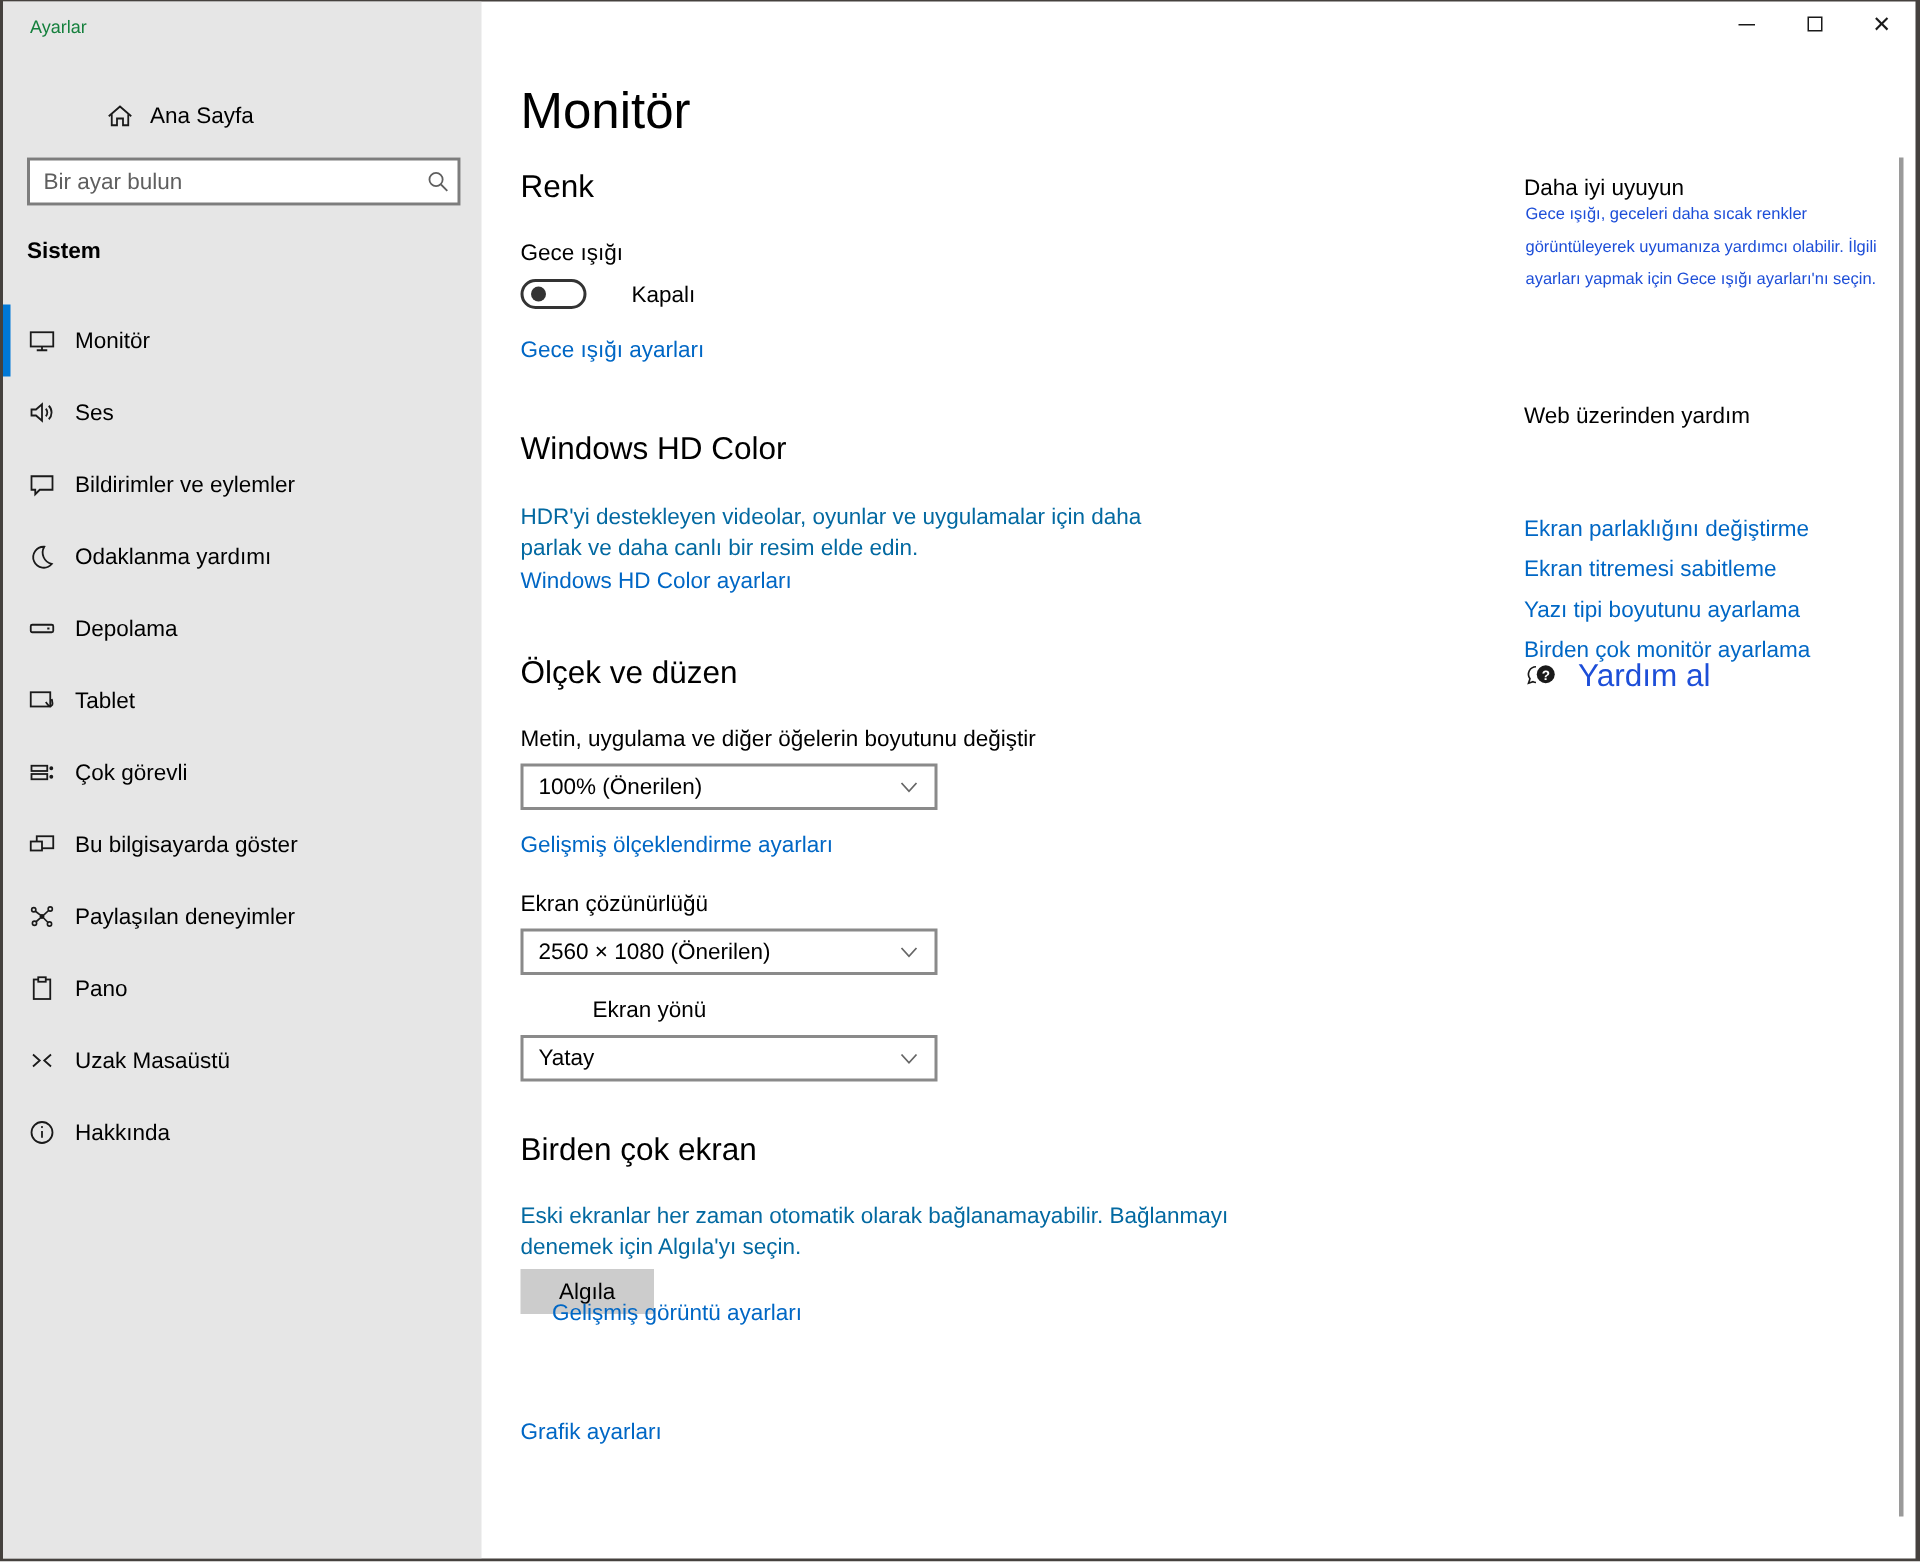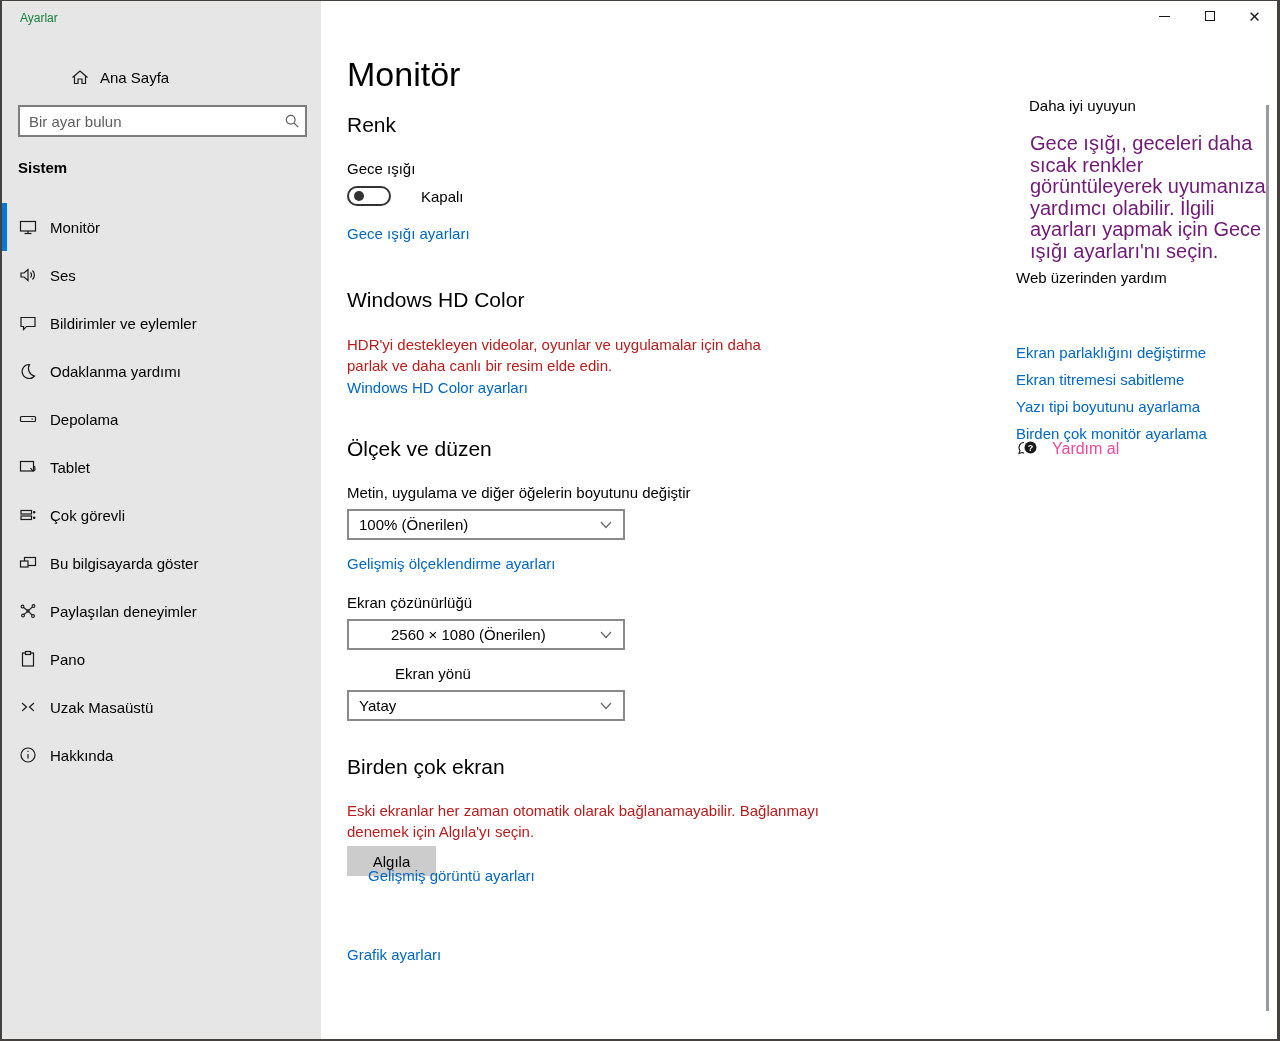--- a/index.html
+++ b/index.html
@@ -31,37 +31,37 @@
   .win-controls { position:absolute; top:0; right:0; display:flex; }
   .win-btn { width:45px; height:30px; display:flex; align-items:center; justify-content:center; color:#1a1a1a; cursor:default; }
   .glyph-min { display:block; width:11px; height:0; border-top:1px solid #1a1a1a; }
   .glyph-max { display:block; width:10px; height:10px; border:1px solid #1a1a1a; }
   .glyph-close { font-size:15px; line-height:1; }
   
   .main { position:absolute; left:345px; top:0; width:640px; height:100%; }
   .page-title { position:absolute; top:54px; left:0; font-size:34px; font-weight:300; color:#000; }
   .sec-heading { position:absolute; left:0; font-size:21px; font-weight:400; color:#000; }
   .field-label { position:absolute; left:0; font-size:15px; color:#000; }
-  .body-text { position:absolute; left:0; font-size:15px; line-height:21px; color:#b91c1c; }
+  .body-text { position:absolute; left:0; font-size:15px; line-height:21px; color:#0369a1; }
   .link { position:absolute; left:0; font-size:15px; color:#0067c5; cursor:pointer; white-space:nowrap; }
   .toggle-row { position:absolute; left:0; top:185px; display:flex; align-items:center; }
   .toggle { width:44px; height:20px; border:2px solid #333; border-radius:11px; position:relative; background:#fff; cursor:pointer; }
   .toggle .knob { position:absolute; left:5px; top:3px; width:10px; height:10px; border-radius:50%; background:#333; }
   .toggle-state { margin-left:30px; font-size:15px; color:#000; }
   .dropdown { position:absolute; left:0; width:278px; height:31px; background:#fff; border:2px solid #8a8a8a; display:flex; align-items:center; cursor:default; }
   .dropdown .dd-value { flex:1; font-size:15px; color:#000; padding-left:10px; white-space:nowrap; }
   .dropdown .dd-chevron { width:34px; display:flex; justify-content:center; }
   .btn-gray { position:absolute; left:0; width:89px; height:30px; background:#cccccc; border:none; font-family:inherit; font-size:15px; color:#000; cursor:pointer; }
   
   .aside { position:absolute; left:1014px; top:0; width:252px; height:100%; }
   .aside-heading { position:absolute; left:0; font-size:15px; color:#000; }
-  .aside-text { position:absolute; left:14px; width:240px; font-size:20px; line-height:21.5px; color:#701a75; }
+  .aside-text { position:absolute; left:1px; width:240px; font-size:11px; line-height:21.5px; color:#1d4ed8; }
   .aside-link { position:absolute; left:0; font-size:15px; color:#0067c5; cursor:pointer; white-space:nowrap;margin-top:48px; }
   .get-help-row { position:absolute; left:0; top:438px; display:flex; align-items:center; cursor:pointer; }
-  .get-help-row .gh-label { margin-left:12px; font-size:16px; color:#ec4899; }
+  .get-help-row .gh-label { margin-left:12px; font-size:21px; color:#1d4ed8; }
   
   .scrollbar { position:absolute; left:1264px; top:104px; width:3px; height:906px; background:#9a9a9a; }
 </style>
 </head>
 <body>
 
 <div class="window">
 
   <div class="sidebar">
     <div class="app-title">Ayarlar</div>
@@ -259,21 +259,21 @@
       <span class="dd-value">100% (Önerilen)</span>
       <span class="dd-chevron">
         <svg class="glyph" width="12" height="8" viewBox="0 0 12 8" fill="none" stroke="#666" stroke-width="1.2">
             <path d="M1 1 L6 6.5 L11 1"></path>
           </svg>
       </span>
     </div>
     <a class="link" style="top:554px;">Gelişmiş ölçeklendirme ayarları</a>
 
     <div class="field-label" style="top:593px;">Ekran çözünürlüğü</div>
-    <div class="dropdown" style="top:618px;padding-left:32px;">
+    <div class="dropdown" style="top:618px;">
       <span class="dd-value">2560 × 1080 (Önerilen)</span>
       <span class="dd-chevron">
         <svg class="glyph" width="12" height="8" viewBox="0 0 12 8" fill="none" stroke="#666" stroke-width="1.2">
             <path d="M1 1 L6 6.5 L11 1"></path>
           </svg>
       </span>
     </div>
 
     <div class="field-label" style="top:664px;margin-left:48px;">Ekran yönü</div>
     <div class="dropdown" style="top:689px;">
@@ -286,21 +286,21 @@
     </div>
 
     <div class="sec-heading" style="top:754px;">Birden çok ekran</div>
     <div class="body-text" style="top:799px; width:480px;">Eski ekranlar her zaman otomatik olarak bağlanamayabilir. Bağlanmayı denemek için Algıla'yı seçin.</div>
     <button class="btn-gray" style="top:845px;">Algıla</button>
     <a class="link" style="top:866px;margin-left:21px;">Gelişmiş görüntü ayarları</a>
     <a class="link" style="top:945px;">Grafik ayarları</a>
   </div>
 
   <div class="aside">
-    <div class="aside-heading" style="top:96px;margin-left:13px;">Daha iyi uyuyun</div>
+    <div class="aside-heading" style="top:116px;">Daha iyi uyuyun</div>
     <div class="aside-text" style="top:132px;">Gece ışığı, geceleri daha sıcak renkler görüntüleyerek uyumanıza yardımcı olabilir. İlgili ayarları yapmak için Gece ışığı ayarları'nı seçin.</div>
 
     <div class="aside-heading" style="top:244px;margin-top:24px;">Web üzerinden yardım</div>
     <a class="aside-link" style="top:295px;">Ekran parlaklığını değiştirme</a>
     <a class="aside-link" style="top:322px;">Ekran titremesi sabitleme</a>
     <a class="aside-link" style="top:349px;">Yazı tipi boyutunu ayarlama</a>
     <a class="aside-link" style="top:376px;">Birden çok monitör ayarlama</a>
 
     <div class="get-help-row">
       <span>

